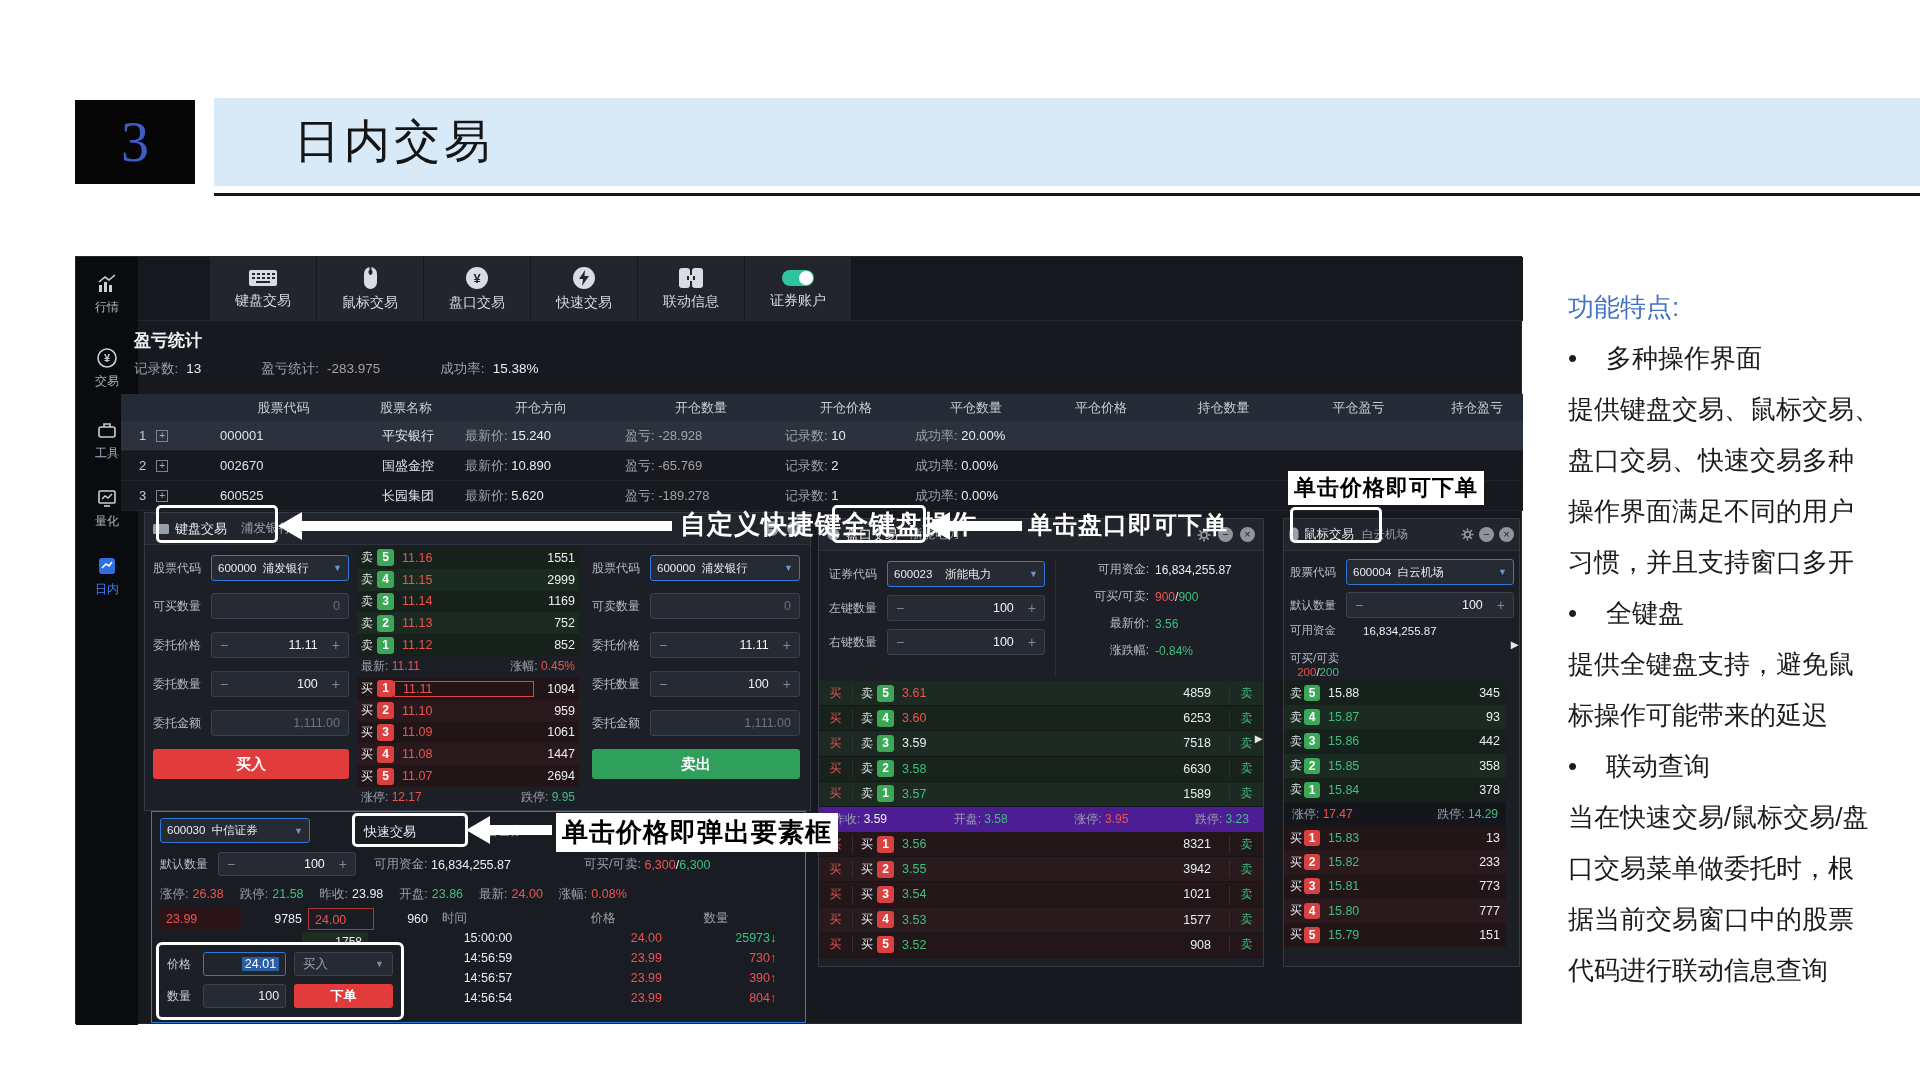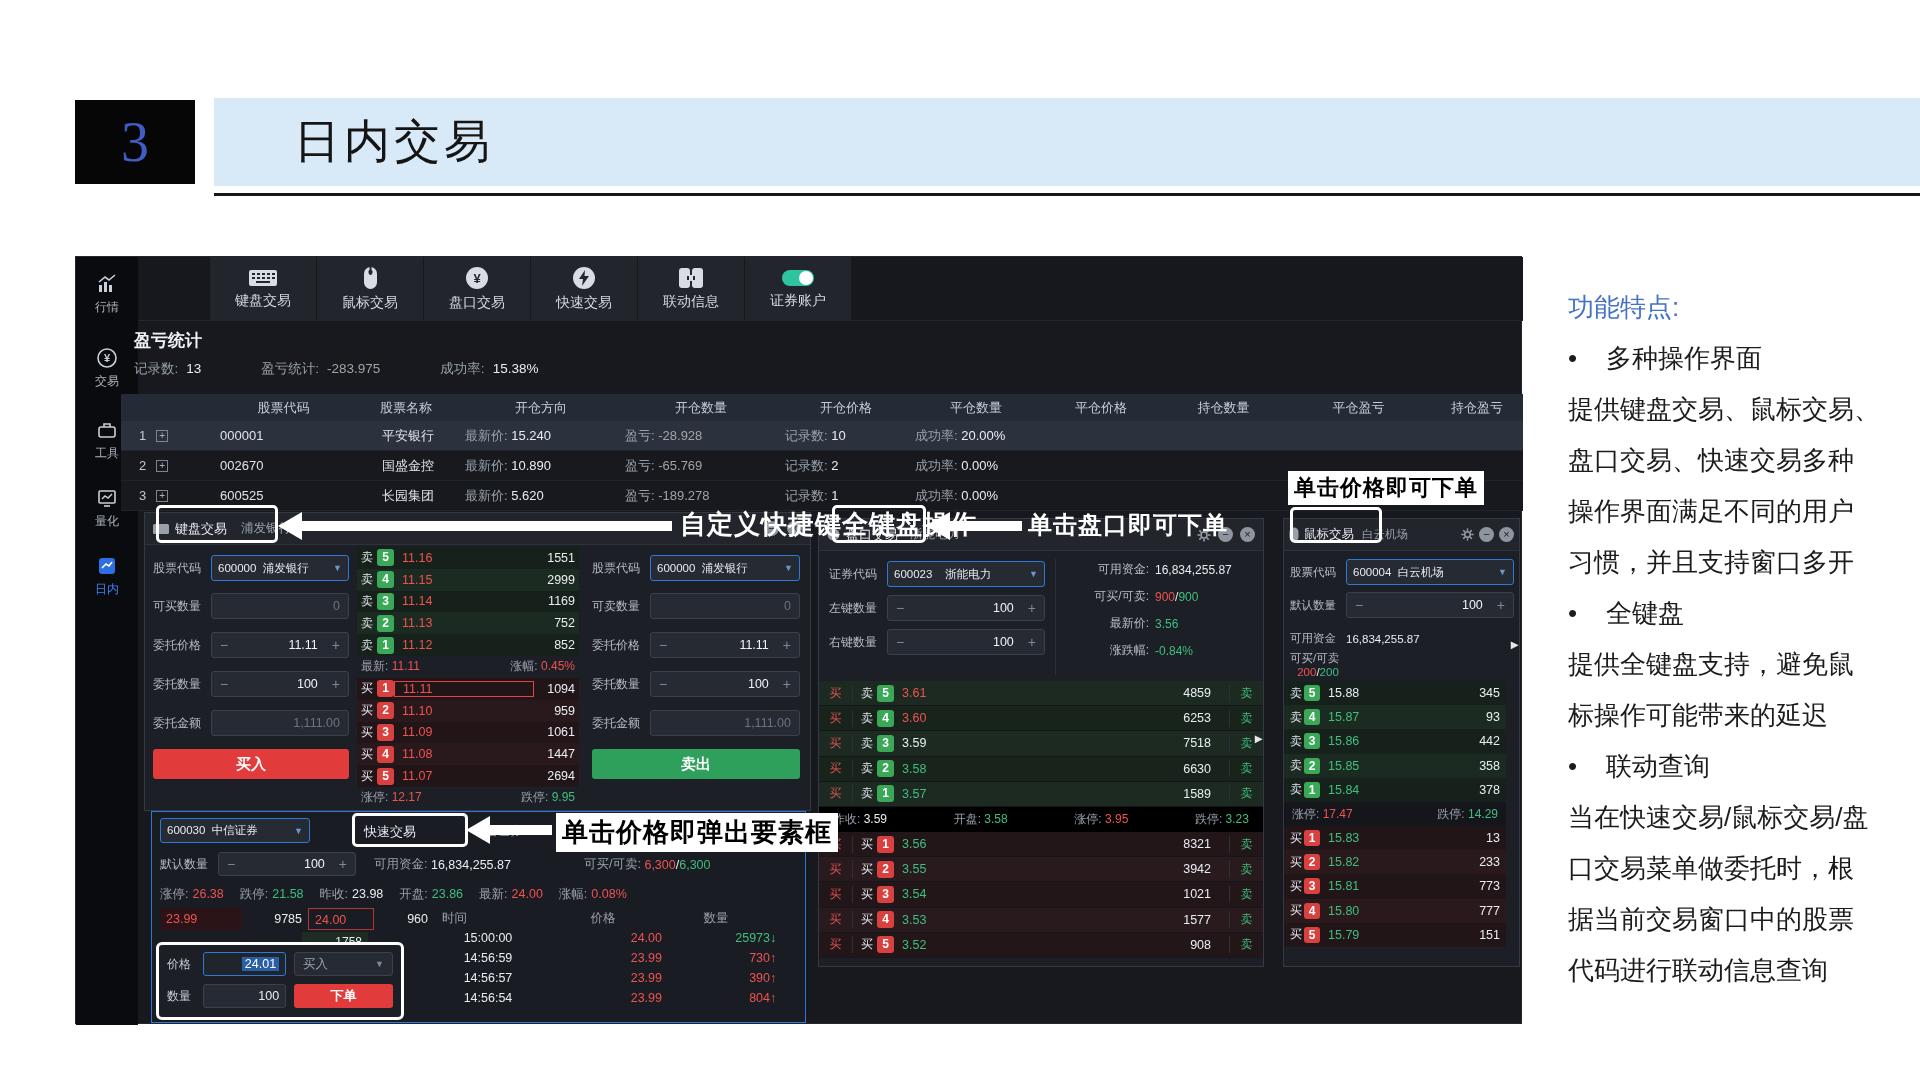--- a/index.html
+++ b/index.html
@@ -623,21 +623,21 @@
 
           <div class="pkrow">
             <span class="edge edge-buy">买</span>
             <span class="side-ch" style="margin-left:8px">卖</span>
             <span class="badge badge-sell">1</span>
             <span class="bprice green">3.57</span>
             <span class="bvol">1589</span>
             <span class="edge edge-sell">卖</span>
           </div>
         </div>
-      <div class="abs bookmid" style="left:0; top:288px; width:444px; height:25px; background:#000000; padding:0 14px;">
+      <div class="abs bookmid" style="left:0; top:288px; width:444px; height:25px; background:#4c1d95; padding:0 14px;">
 
           <span><span class="lbl">昨收:</span> <span class="white">3.59</span></span>
 
           <span><span class="lbl">开盘:</span> <span class="green">3.58</span></span>
 
           <span><span class="lbl">涨停:</span> <span class="red">3.95</span></span>
 
           <span><span class="lbl">跌停:</span> <span class="green">3.23</span></span>
         </div>
       <div class="abs pk-buys" style="left:0; top:313px; width:444px;">
@@ -713,21 +713,21 @@
         <span class="drop"><span>600004  白云机场</span><span class="caret">▼</span></span>
         </div>
       <div class="frow" style="left:6px; top:73px; width:224px;">
           <span class="flabel" style="width:56px; font-size:11.5px">默认数量</span>
         <span class="stepper">
             <span class="sbtn">−</span>
             <span class="sval">100</span>
             <span class="sbtn">+</span>
           </span>
         </div>
-      <div class="frow" style="left:6px; top:112px; font-size:11.5px;">
+      <div class="frow" style="left:6px; top:104px; font-size:11.5px;gap:17px;">
           <span class="flabel" style="width:56px; font-size:11.5px">可用资金</span>
         <span class="white">16,834,255.87</span>
         </div>
       <div class="frow" style="left:6px; top:132px; font-size:11.5px;flex-direction:column;">
           <span class="flabel" style="width:56px; font-size:11.5px">可买/可卖</span>
         <span class="pair"><span class="red v1">200</span><span class="green v2">200</span></span>
         </div>
 
       <div class="abs mbook mbook-sells" style="left:0; top:162px; width:222px;">
 

